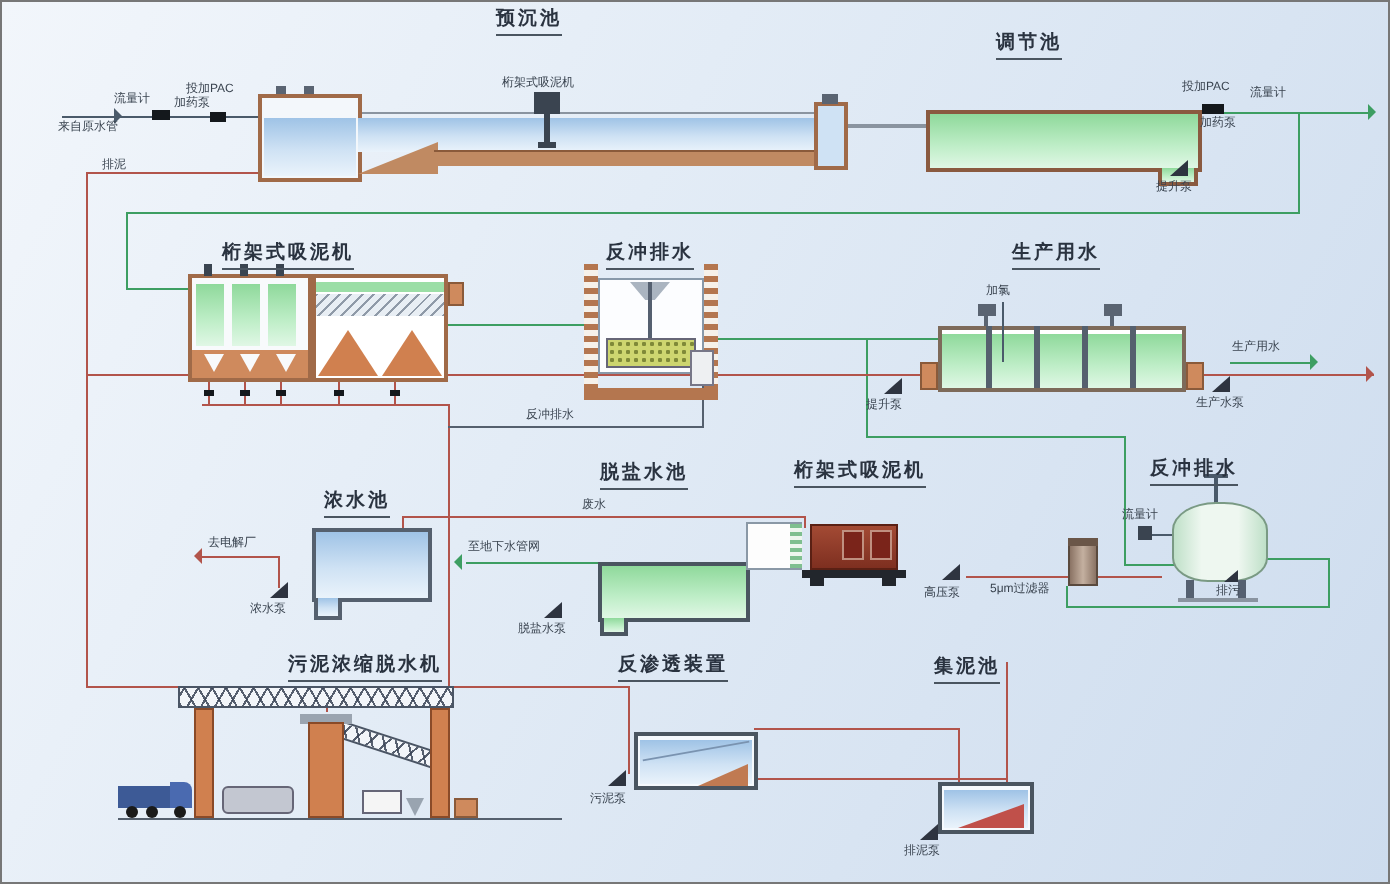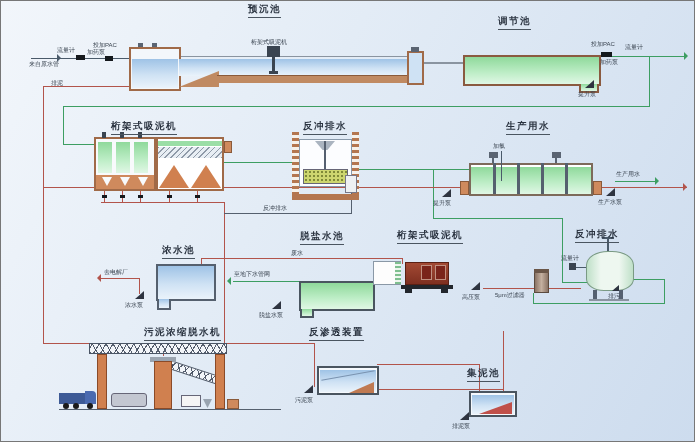--- a/index.html
+++ b/index.html
@@ -226,21 +226,21 @@
   <div class="lb" style="left:497px;top:14px;">调节池</div>
   <div class="lb" style="left:110px;top:119px;">桁架式吸泥机</div>
   <div class="lb" style="left:302px;top:119px;">反冲排水</div>
   <div class="lb" style="left:505px;top:119px;">生产用水</div>
   <div class="lb" style="left:161px;top:243px;">浓水池</div>
   <div class="lb" style="left:299px;top:229px;">脱盐水池</div>
   <div class="lb" style="left:396px;top:228px;">桁架式吸泥机</div>
   <div class="lb" style="left:574px;top:227px;">反冲排水</div>
   <div class="lb" style="left:115px;top:325px;margin-left:28px;">污泥浓缩脱水机</div>
   <div class="lb" style="left:308px;top:325px;">反渗透装置</div>
-  <div class="lb" style="left:466px;top:326px;margin-top:40px;">集泥池</div>
+  <div class="lb" style="left:466px;top:326px;">集泥池</div>
 
   <div class="sm" style="left:56px;top:46px;">流量计</div>
   <div class="sm" style="left:28px;top:60px;">来自原水管</div>
   <div class="sm" style="left:92px;top:41px;">投加PAC</div>
   <div class="sm" style="left:86px;top:48px;">加药泵</div>
   <div class="sm" style="left:250px;top:38px;">桁架式吸泥机</div>
   <div class="sm" style="left:50px;top:79px;">排泥</div>
   <div class="sm" style="left:590px;top:40px;">投加PAC</div>
   <div class="sm" style="left:599px;top:58px;">加药泵</div>
   <div class="sm" style="left:624px;top:43px;">流量计</div>

